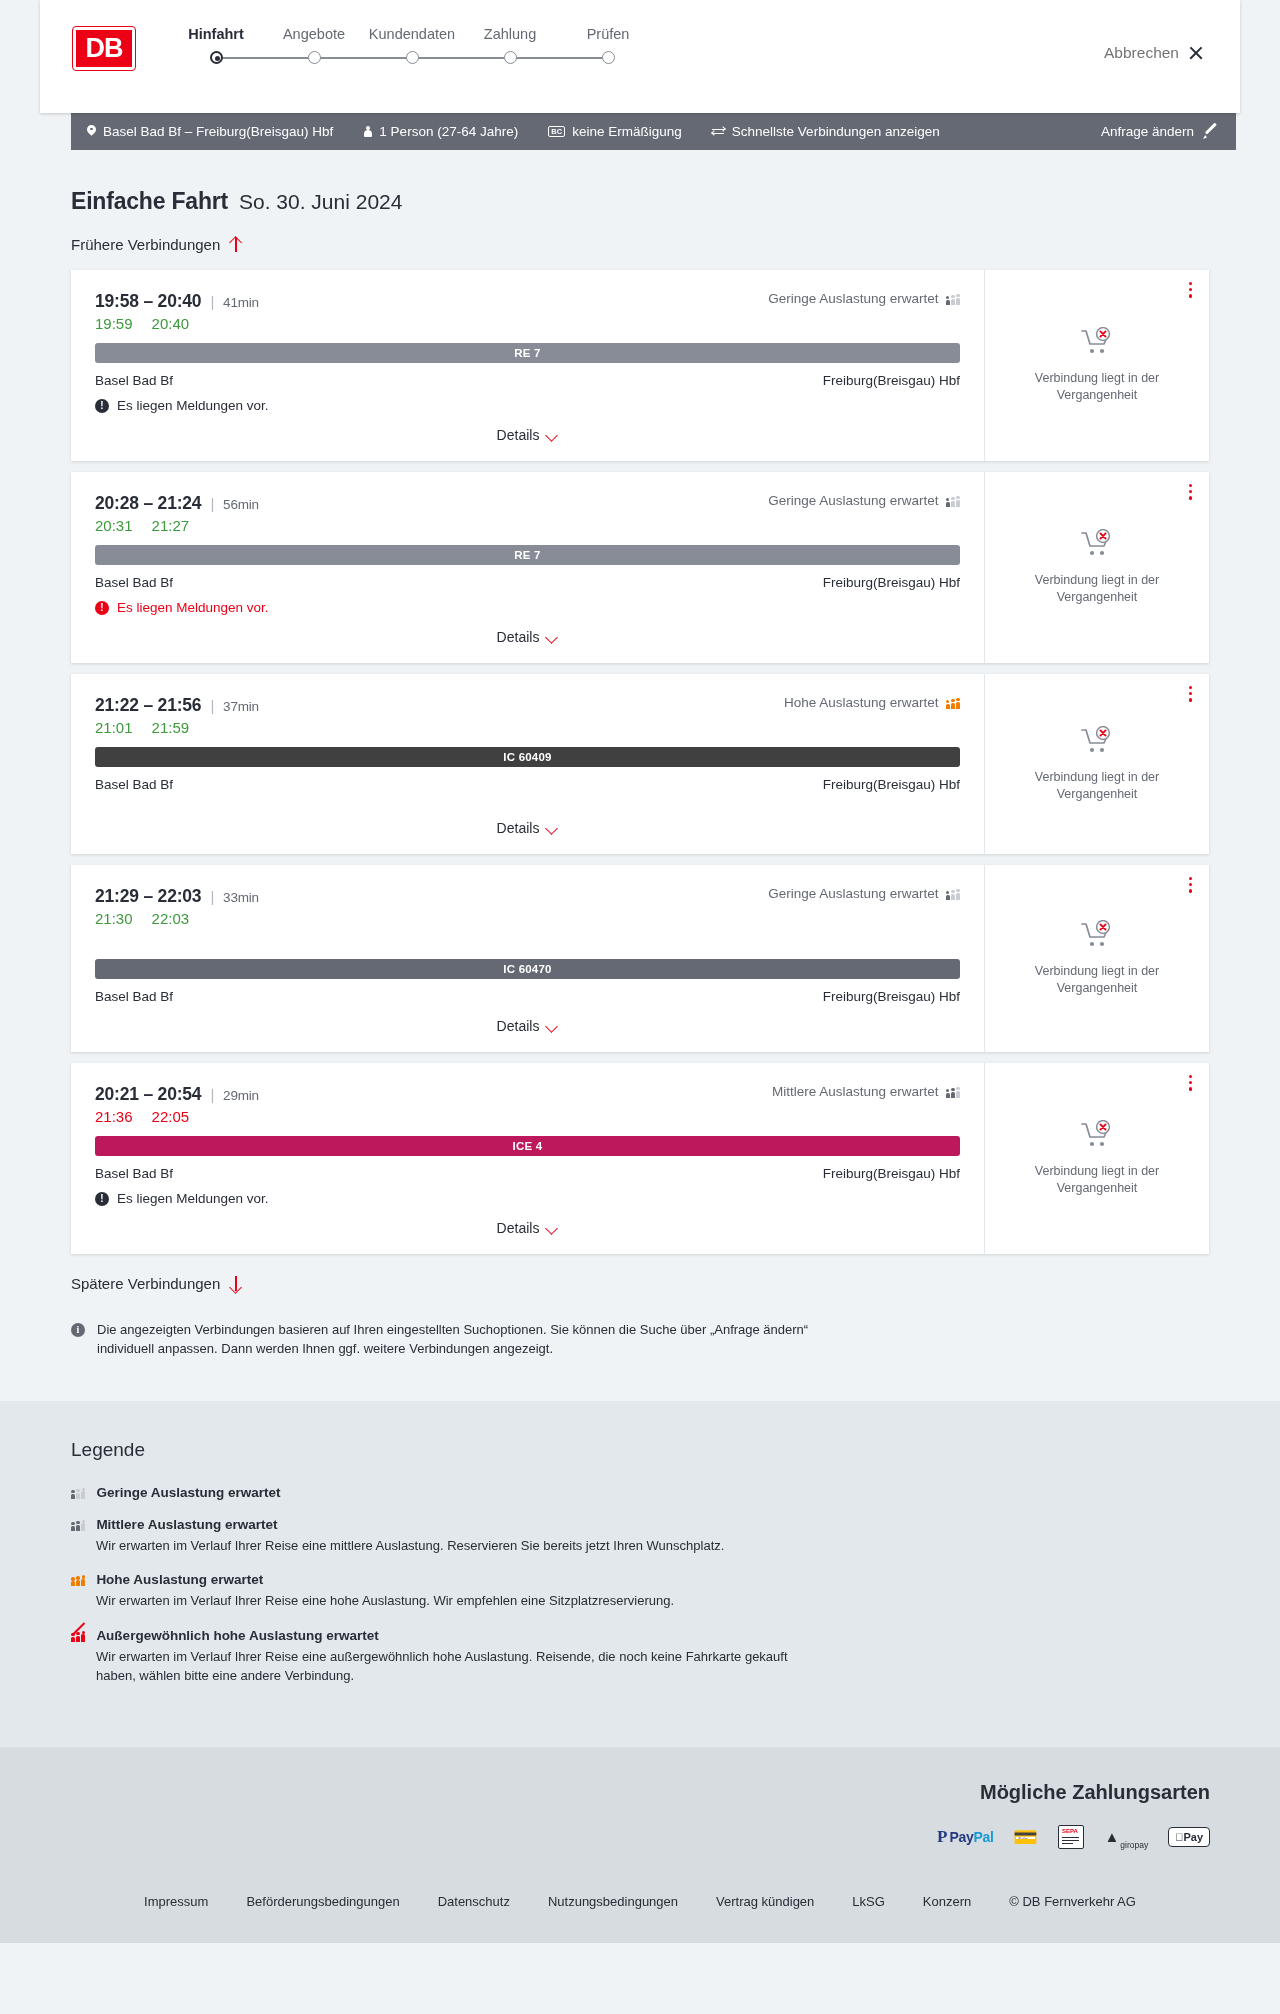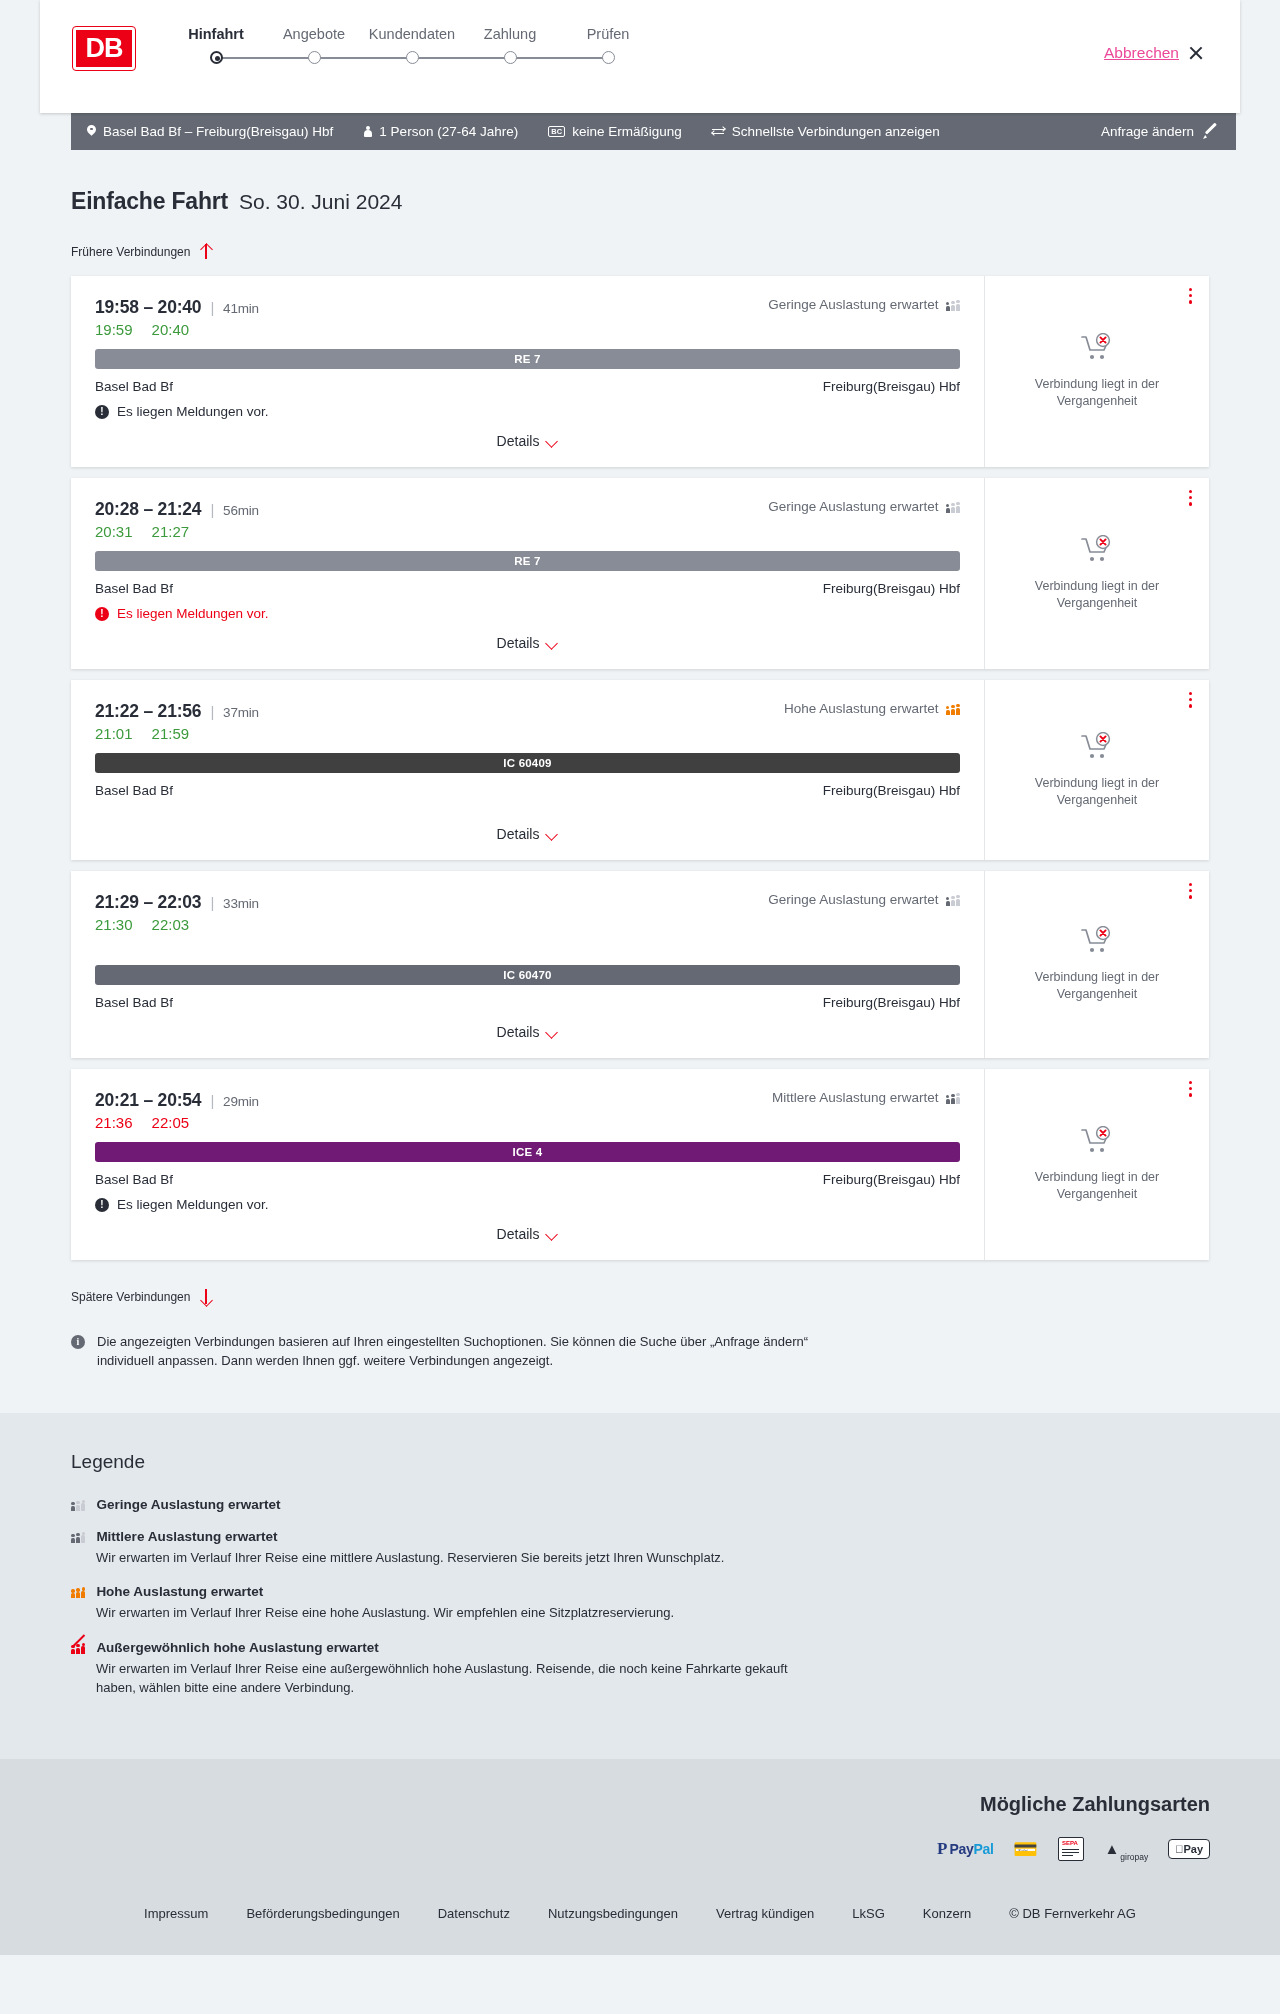--- a/index.html
+++ b/index.html
@@ -72,23 +72,22 @@
     top: 3px; left: 3px;
     width: 5px; height: 5px;
     border-radius: 50%;
     background: #282d37;
   }
   .abbrechen {
     position: absolute;
     right: 36px; top: 44px;
     display: flex; align-items: center; gap: 9px;
     font-size: 15.5px;
-    color: #ec4899;
+    color: #737373;
     cursor: pointer;
-    text-decoration: underline;
   }
   .x-icon { width: 16px; height: 16px; position: relative; display:inline-block;}
   .x-icon::before, .x-icon::after {
     content:""; position:absolute; left:0; top:7px;
     width:16px; height:2.2px; background:#282d37;
   }
   .x-icon::before { transform: rotate(45deg); }
   .x-icon::after  { transform: rotate(-45deg); }
 
   
@@ -161,23 +160,23 @@
   
   .content { padding: 0 71px 0 71px; }
   .trip-title {
     margin-top: 38px;
     display: flex; align-items: baseline; gap: 11px;
   }
   .trip-title .t1 { font-size: 23px; font-weight: bold; color: #282d37; letter-spacing:-.2px;}
   .trip-title .t2 { font-size: 21px; color: #282d37; }
 
   .earlier, .later {
-    margin-top: 28px;
-    display: inline-flex; align-items: center; gap: 9px;
-    font-size: 12px; color: #282d37; cursor: pointer;
+    margin-top: 21px;
+    display: inline-flex; align-items: flex-start; gap: 9px;
+    font-size: 15px; color: #282d37; cursor: pointer;
   }
   .arrow-up, .arrow-dn {
     width: 13px; height: 17px; position: relative; display:inline-block;
   }
   .arrow-up::before, .arrow-dn::before {
     content:""; position:absolute; left:5.6px; top:1px; width:1.9px; height:15px; background:#ec0016;
   }
   .arrow-up::after {
     content:""; position:absolute; left:2.2px; top:1.5px; width:8px;height:8px;
     border-left:1.9px solid #ec0016; border-top:1.9px solid #ec0016; transform: rotate(45deg);
@@ -684,21 +683,21 @@
                     <span class="head" style="background: rgb(201, 204, 210);"></span>
                     <span class="body" style="background: rgb(201, 204, 210);"></span>
                   </span>
                 </span>
               </div>
             </div>
             <div class="row-real">
               <span class="real-late">21:36</span>
               <span class="real-late">22:05</span>
             </div>
-            <div class="train-bar" style="background: #701a75;">ICE 4</div>
+            <div class="train-bar" style="background: #be185d;">ICE 4</div>
             <div class="row-stations">
               <span>Basel Bad Bf</span>
               <span>Freiburg(Breisgau) Hbf</span>
             </div>
             <div class="msg normal">
               <span class="excl">!</span>
               <span>Es liegen Meldungen vor.</span>
             </div>
             <div class="details">
               <span>Details</span>

